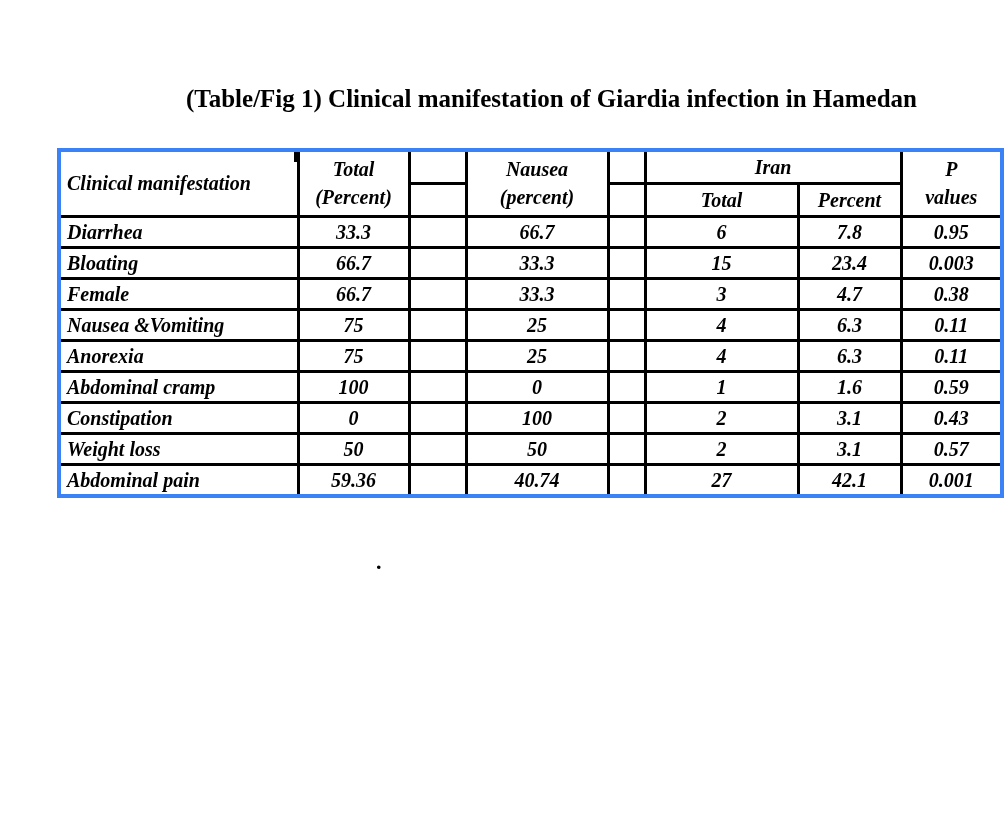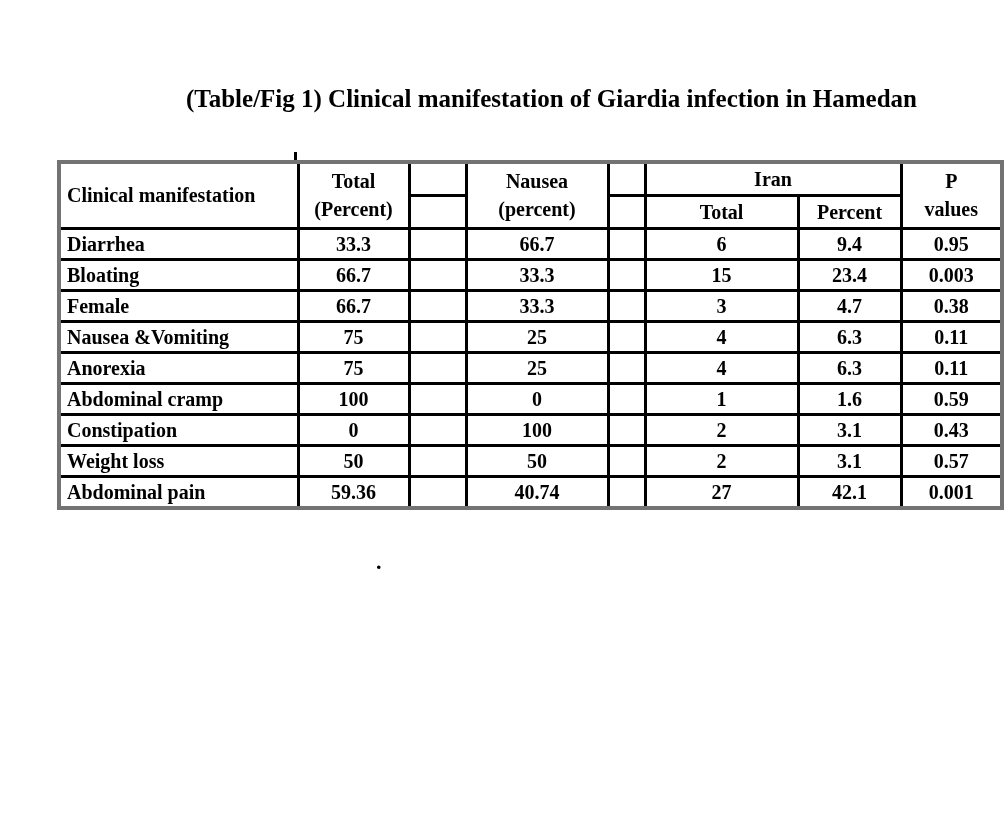--- a/index.html
+++ b/index.html
@@ -19,26 +19,27 @@
     width: 903px;
     text-align: center;
     font-weight: bold;
     font-size: 25px;
     line-height: 30px;
     color: #000000;
   }
   table.data-table {
     position: absolute;
     left: 57px;
-    top: 160px;
+    top: 148px;
     width: 943px;
     border-collapse: collapse;
     table-layout: fixed;
-    border: 4px solid #737373;
+    border: 4px solid #3b82f6;
     font-family: "Liberation Serif", "DejaVu Serif", serif;
+    font-style: italic;
   }
   table.data-table td {
     border: 3px solid #000000;
     font-weight: bold;
     font-size: 20px;
     color: #000000;
     padding: 0;
     text-align: center;
     vertical-align: middle;
     line-height: 28px;
@@ -109,21 +110,21 @@
         <td>Percent</td>
       </tr>
 
       <tr class="data-row">
         <td class="lbl">Diarrhea</td>
         <td>33.3</td>
         <td></td>
         <td>66.7</td>
         <td></td>
         <td>6</td>
-        <td>9.4</td>
+        <td>7.8</td>
         <td>0.95</td>
       </tr>
       <tr class="data-row">
         <td class="lbl">Bloating</td>
         <td>66.7</td>
         <td></td>
         <td>33.3</td>
         <td></td>
         <td>15</td>
         <td>23.4</td>

